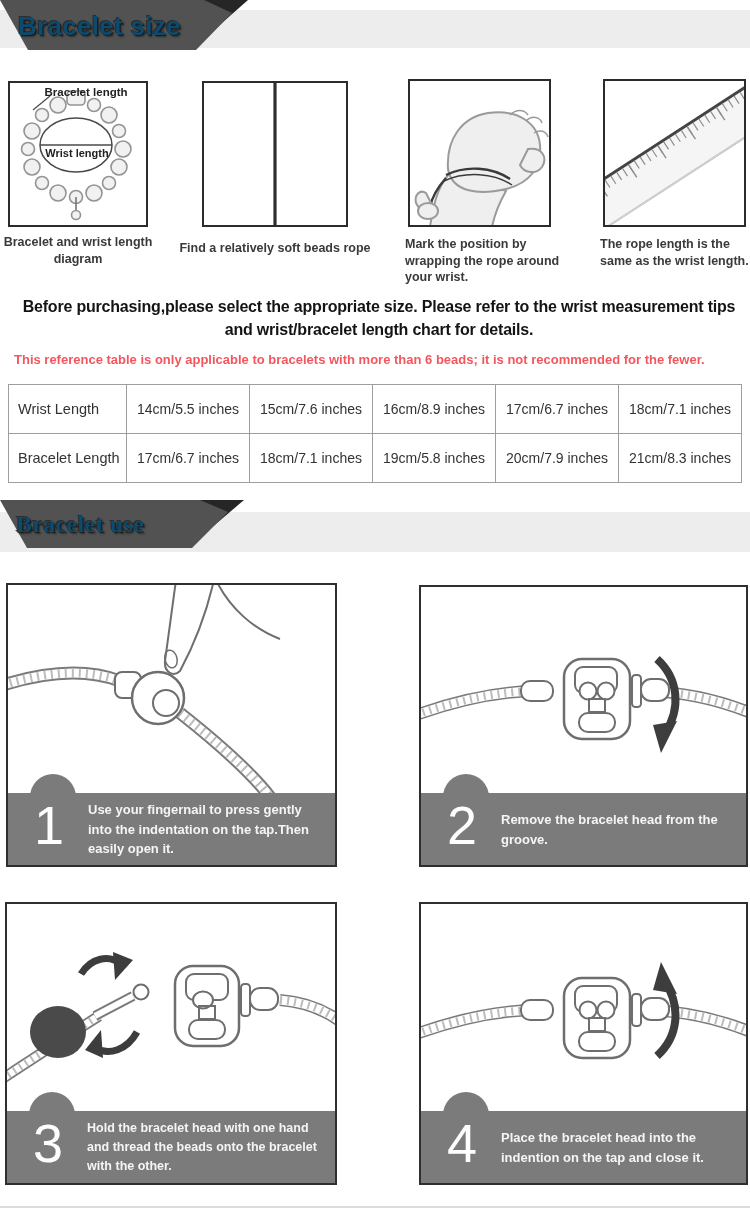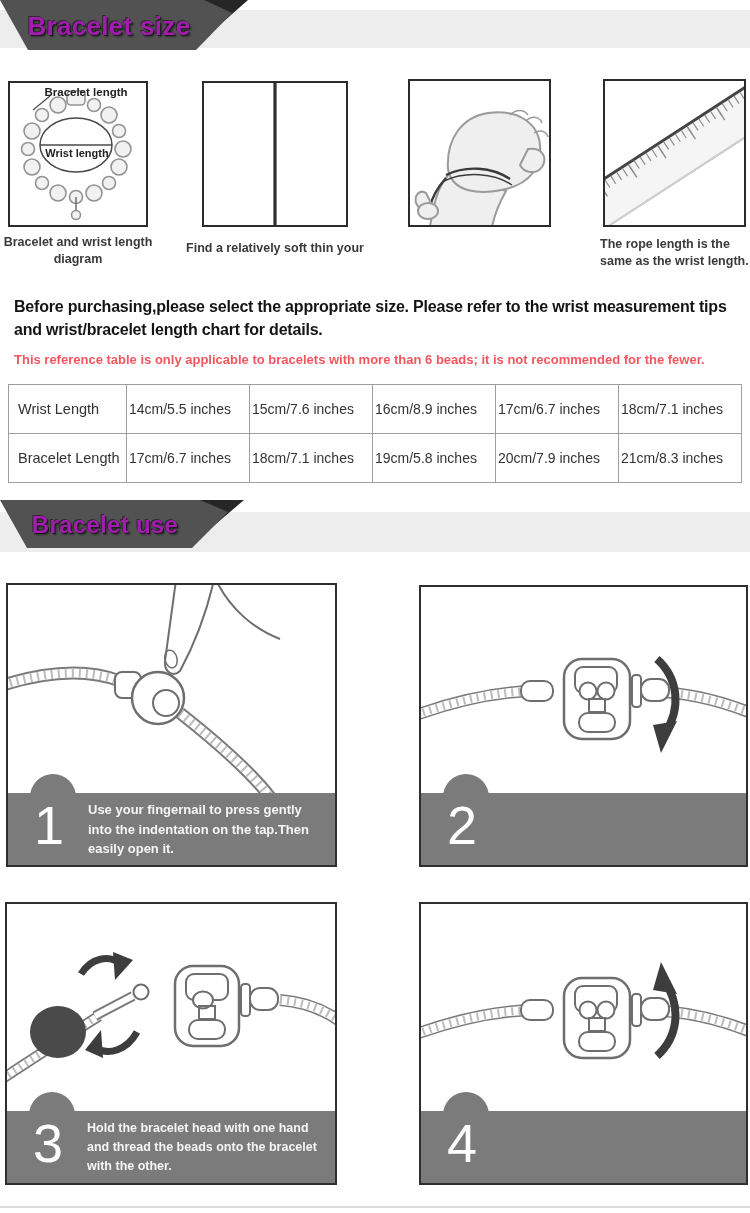--- a/index.html
+++ b/index.html
@@ -2,38 +2,38 @@
 <html style="--accent_red: #f4565e; --banner: #525252; --fold: #262626; --strip: #ededed; --band: #7b7b7b; --band_text: #f5f5f5; --panel_border: #2b2b2b; --table_border: #9e9e9e; --text: #1b1b1b; --caption: #3a3a3a;"><head>
 <meta charset="utf-8">
 <style>
   html,body{margin:0;padding:0;background:#fff;}
   .page{position:relative;width:750px;height:1213px;background:#fff;overflow:hidden;
         font-family:"Liberation Sans",sans-serif;color:var(--text,#1b1b1b);}
   .abs{position:absolute;}
 
   
   .strip{position:absolute;left:0;width:750px;background:var(--strip,#ededed);}
-  .banner-title{position:absolute;color:#a21caf;font-weight:bold;text-align:center;
+  .banner-title{position:absolute;color:#0c4a6e;font-weight:bold;text-align:left;
     text-shadow:2px 2px 2px rgba(0,0,0,.45),-1px -1px 0 rgba(35,35,35,.8),1px 1px 0 rgba(35,35,35,.8);
     letter-spacing:.3px;}
 
   
   .mbox{position:absolute;background:#fff;border:2px solid var(--panel_border,#2b2b2b);box-sizing:border-box;}
   .caption{position:absolute;font-weight:bold;color:var(--caption,#3a3a3a);font-size:12.5px;line-height:1.32;}
   .cap-center{text-align:center;}
   .inlabel{position:absolute;font-weight:bold;color:#222;text-align:center;}
 
   
-  .lead{position:absolute;font-weight:bold;color:#141414;font-size:16px;line-height:1.42;letter-spacing:-.2px;}
+  .lead{position:absolute;font-weight:bold;color:#141414;font-size:16px;line-height:1.42;letter-spacing:-.2px;text-align:center;}
   .warn{position:absolute;font-weight:bold;color:var(--accent_red,#f4565e);font-size:13px;white-space:nowrap;}
 
   
   table.size{position:absolute;border-collapse:collapse;table-layout:fixed;background:#fff;}
   table.size td{border:1.5px solid var(--table_border,#9e9e9e);font-size:14px;color:#333;
-    text-align:left;vertical-align:middle;height:48px;padding:0 2px;}
+    text-align:center;vertical-align:middle;height:48px;padding:0 2px;}
   table.size td.rowhead{text-align:left;padding-left:9px;font-size:14.5px;}
 
   
   .step{position:absolute;background:#fff;border:2px solid #2f2f2f;box-sizing:border-box;}
   .step svg.pic{position:absolute;left:0;top:0;}
   .band{position:absolute;left:0;right:0;bottom:0;background:var(--band,#7b7b7b);}
   .bump{position:absolute;left:22px;top:-19px;width:46px;height:46px;border-radius:50%;background:var(--band,#7b7b7b);}
   .stepnum{position:absolute;left:12px;top:1px;width:58px;text-align:center;color:#fdfdfd;
     font-size:54px;font-weight:400;line-height:1.18;}
   .steptext{position:absolute;left:80px;right:10px;top:50%;transform:translateY(-50%);
@@ -91,37 +91,38 @@
     <div class="inlabel" style="top:3px;left:20px;right:4px;font-size:11.5px;">Bracelet length</div>
     <div class="inlabel" style="top:64px;left:14px;width:106px;font-size:11px;">Wrist length</div>
   </div>
   <div class="caption cap-center" style="left:0;top:234px;width:156px;">Bracelet and wrist length diagram</div>
 
   <div class="mbox" style="left:202px;top:81px;width:146px;height:146px;">
     <svg width="142" height="142" viewBox="0 0 142 142">
       <line x1="71" y1="0" x2="71" y2="142" style="stroke:#2e2e2e;stroke-width:3.2"></line>
     </svg>
   </div>
-  <div class="caption cap-center" style="left:172px;top:240px;width:206px;">Find a relatively soft thin your</div>
+  <div class="caption cap-center" style="left:172px;top:240px;width:206px;">Find a relatively soft beads rope</div>
 
   <div class="mbox" style="left:408px;top:79px;width:143px;height:148px;">
     <svg width="139" height="144" viewBox="0 0 139 144">
       <path class="hand" d="M20,146 C24,118 30,100 44,88 L96,110 C88,124 84,136 82,146 Z"></path>
       <path class="hand" d="M38,88 C36,58 52,36 78,32 C108,28 128,42 130,64 C132,86 120,102 96,108 C70,114 42,112 38,88 Z"></path>
       <path class="lnf" style="stroke:#9a9a9a;stroke-width:1.5" d="M100,34 C106,28 114,28 118,34"></path>
       <path class="lnf" style="stroke:#9a9a9a;stroke-width:1.5" d="M116,40 C122,34 130,36 132,42"></path>
       <path class="lnf" style="stroke:#9a9a9a;stroke-width:1.5" d="M124,52 C130,48 136,50 138,56"></path>
       <path class="hand" d="M118,68 C132,66 138,76 132,86 C126,94 114,92 110,84 Z"></path>
       <path class="rope" d="M36,94 C56,84 82,86 100,98"></path>
       <path class="rope" style="stroke-width:1.5" d="M34,100 C56,90 84,92 102,104"></path>
       <path class="rope" d="M36,97 C28,106 22,116 20,126"></path>
       <path class="hand" d="M6,122 C4,114 10,108 16,112 L24,128 C18,134 10,130 6,122 Z"></path>
       <ellipse cx="18" cy="130" rx="10" ry="8" class="hand"></ellipse>
     </svg>
   </div>
+  <div class="caption" style="left:405px;top:236px;width:162px;">Mark the position by wrapping the rope around your wrist.</div>
 
   <div class="mbox" style="left:603px;top:79px;width:143px;height:148px;">
     <svg width="139" height="144" viewBox="0 0 139 144">
       <g transform="rotate(-33 70 72)">
         <rect x="-50" y="55" width="240" height="42" style="fill:#f5f5f5;stroke:#9a9a9a;stroke-width:1.5"></rect>
         <line x1="-50" y1="55" x2="190" y2="55" style="stroke:#444;stroke-width:3"></line>
         <line x1="-46" y1="61" x2="190" y2="61" style="stroke:#8d8d8d;stroke-width:9;stroke-dasharray:1.2 5.8"></line>
         <line x1="-46" y1="64" x2="190" y2="64" style="stroke:#8d8d8d;stroke-width:15;stroke-dasharray:1.4 33.6"></line>
         <line x1="-50" y1="97" x2="190" y2="97" style="stroke:#cfcfcf;stroke-width:2"></line>
       </g>
@@ -159,21 +160,21 @@
       <td>21cm/8.3 inches</td>
     </tr>
   </tbody>
     </table>
 
   <div class="strip" style="top:512px;height:40px;"></div>
   <svg class="abs" style="left:0;top:500px;" width="260" height="50" viewBox="0 0 260 50">
     <polygon points="196,0 244,0 210,29" style="fill:var(--fold,#262626)"></polygon>
     <polygon points="0,0 200,0 228,12 192,48 27,48" style="fill:var(--banner,#525252)"></polygon>
   </svg>
-  <div class="banner-title" style="left:16px;top:511px;width:178px;font-size:24px;">Bracelet use</div>
+  <div class="banner-title" style="left:16px;top:511px;width:178px;font-size:24px;font-family:Liberation Serif, serif;">Bracelet use</div>
 
   <div class="step" style="left:6px;top:583px;width:331px;height:284px;">
     <svg class="pic" width="327" height="208" viewBox="0 0 327 208">
       <path class="tube-o" d="M-5,100 C40,86 80,84 112,96"></path>
       <path class="tube-i" d="M-5,100 C40,86 80,84 112,96"></path>
       <path class="tube-d" d="M-5,100 C40,86 80,84 112,96"></path>
       <path class="tube-o" d="M172,128 C210,158 242,186 262,212"></path>
       <path class="tube-i" d="M172,128 C210,158 242,186 262,212"></path>
       <path class="tube-d" d="M172,128 C210,158 242,186 262,212"></path>
       <rect x="107" y="87" width="26" height="26" rx="7" class="ln"></rect>
@@ -206,20 +207,21 @@
       <rect x="168" y="112" width="16" height="13" class="lnf"></rect>
       <rect x="158" y="126" width="36" height="19" rx="9" class="lnf"></rect>
       <rect x="211" y="88" width="9" height="32" rx="3.5" class="ln"></rect>
       <rect x="220" y="92" width="28" height="22" rx="10" class="ln"></rect>
       <path class="arrow-arc" d="M236,72 C258,92 260,122 244,146"></path>
       <polygon class="arrow" points="232,138 256,134 240,166"></polygon>
     </svg>
     <div class="band" style="height:72px;">
       <div class="bump"></div>
       <div class="stepnum">2</div>
+      <div class="steptext">Remove the bracelet head from the groove.</div>
     </div>
   </div>
 
   <div class="step" style="left:5px;top:902px;width:332px;height:283px;">
     <svg class="pic" width="328" height="207" viewBox="0 0 328 207">
       <path class="tube-o" style="stroke-width:11" d="M-5,175 C30,152 60,132 92,112"></path>
       <path class="tube-i" style="stroke-width:7.5" d="M-5,175 C30,152 60,132 92,112"></path>
       <path class="tube-d" style="stroke-width:7.5" d="M-5,175 C30,152 60,132 92,112"></path>
       <ellipse cx="51" cy="128" rx="28" ry="26" style="fill:#4a4a4a"></ellipse>
       <path d="M88,112 L126,92" style="stroke:#7a7a7a;stroke-width:10;fill:none"></path>
@@ -263,17 +265,18 @@
       <rect x="168" y="114" width="16" height="13" class="lnf"></rect>
       <rect x="158" y="128" width="36" height="19" rx="9" class="lnf"></rect>
       <rect x="211" y="90" width="9" height="32" rx="3.5" class="ln"></rect>
       <rect x="220" y="94" width="28" height="22" rx="10" class="ln"></rect>
       <path class="arrow-arc" d="M236,152 C258,132 260,102 244,78"></path>
       <polygon class="arrow" points="232,86 256,90 240,58"></polygon>
     </svg>
     <div class="band" style="height:72px;">
       <div class="bump"></div>
       <div class="stepnum">4</div>
+      <div class="steptext">Place the bracelet head into the indention on the tap and close it.</div>
     </div>
   </div>
 
   <div class="bottom-rule"></div>
 </div>
 
 </body></html>

